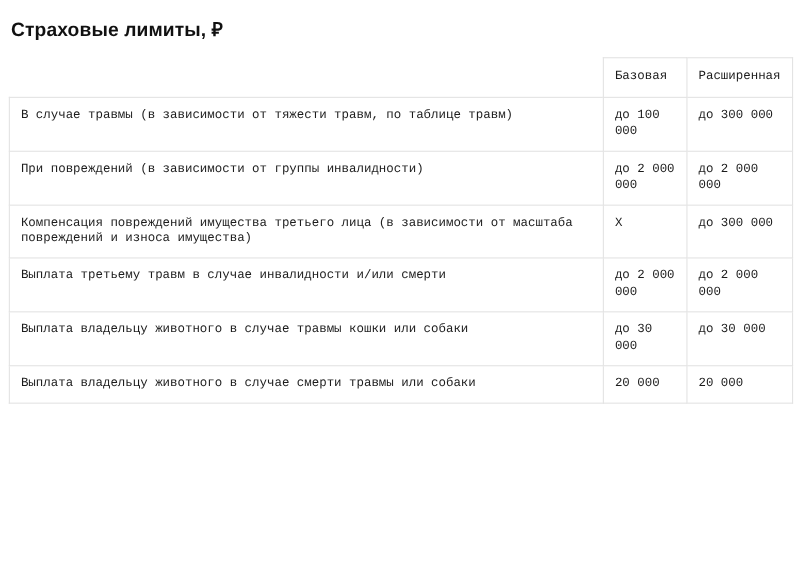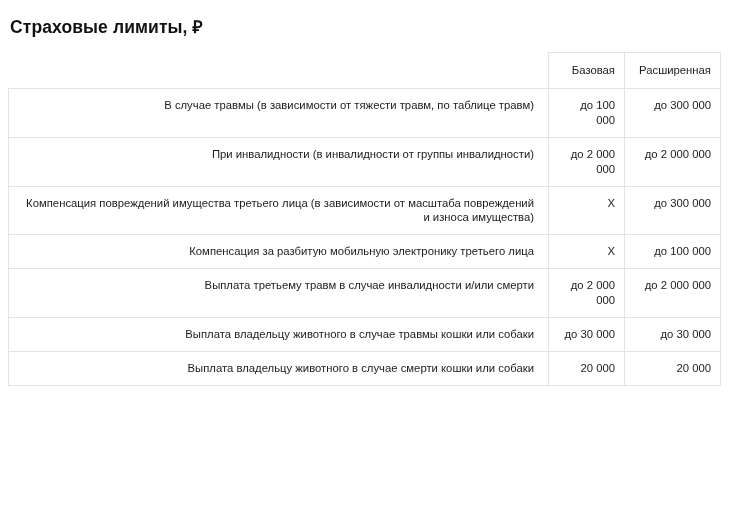--- a/index.html
+++ b/index.html
@@ -40,21 +40,22 @@
   table.limits col.c-ext  { width: 96px; }
 
   table.limits th,
   table.limits td {
     border: 1px solid #e3e3e3;
     vertical-align: top;
     padding: 9px 9px 9px 10px;
     line-height: 1.32;
     color: #1c1c1c;
     font-weight: normal;
-    text-align: right;
+    text-align: left;
+    font-family: Liberation Mono, monospace;
   }
   
   table.limits thead th.h-desc {
     border: 0;
     background: #ffffff;
   }
   table.limits thead th.h-col {
     padding-top: 10px;
     padding-bottom: 10px;
     color: #1c1c1c;
@@ -88,45 +89,40 @@
         <th class="h-col">Расширенная</th>
       </tr>
     </thead>
     <tbody>
       <tr>
         <td class="desc">В случае травмы (в зависимости от тяжести травм, по таблице травм)</td>
         <td class="val">до 100 000</td>
         <td class="val">до 300 000</td>
       </tr>
       <tr>
-        <td class="desc">При инвалидности (в инвалидности от группы инвалидности)</td>
+        <td class="desc">При повреждений (в зависимости от группы инвалидности)</td>
         <td class="val">до 2 000 000</td>
         <td class="val">до 2 000 000</td>
       </tr>
       <tr>
         <td class="desc">Компенсация повреждений имущества третьего лица (в зависимости от масштаба повреждений и износа имущества)</td>
         <td class="val">X</td>
         <td class="val">до 300 000</td>
-      </tr>
-      <tr>
-        <td class="desc">Компенсация за разбитую мобильную электронику третьего лица</td>
-        <td class="val">X</td>
-        <td class="val">до 100 000</td>
       </tr>
       <tr>
         <td class="desc">Выплата третьему травм в случае инвалидности и/или смерти</td>
         <td class="val">до 2 000 000</td>
         <td class="val">до 2 000 000</td>
       </tr>
       <tr>
         <td class="desc">Выплата владельцу животного в случае травмы кошки или собаки</td>
         <td class="val">до 30 000</td>
         <td class="val">до 30 000</td>
       </tr>
       <tr>
-        <td class="desc">Выплата владельцу животного в случае смерти кошки или собаки</td>
+        <td class="desc">Выплата владельцу животного в случае смерти травмы или собаки</td>
         <td class="val">20 000</td>
         <td class="val">20 000</td>
       </tr>
     </tbody>
   </table>
 
 </div>
 
 </body></html>

